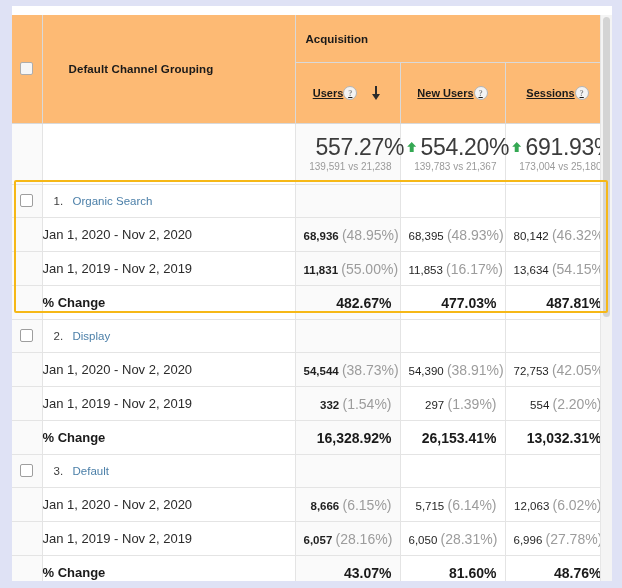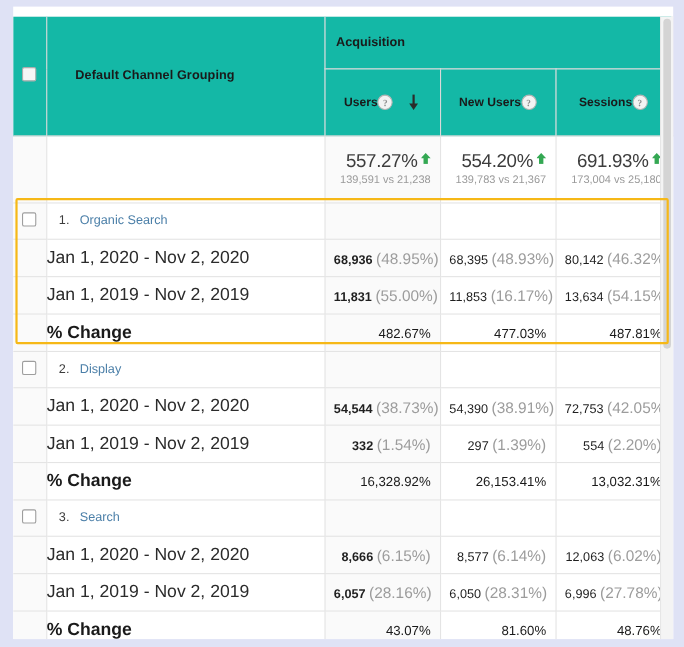--- a/index.html
+++ b/index.html
@@ -57,21 +57,21 @@
   
   col.c-check   { width: 30px; }
   col.c-dim     { width: 253px; }
   col.c-users   { width: 105px; }
   col.c-newu    { width: 105px; }
   col.c-sess    { width: 105px; }
   col.c-pad     { width: 12px; }
 
   
   thead th {
-    background: #14b8a6;
+    background: #fdba74;
     border: 1px solid #d9d9d9;
     border-top: none;
     padding: 0;
     font-weight: bold;
     vertical-align: middle;
   }
   th.h-check {
     border-left: none;
     height: 107px;
   }
@@ -101,20 +101,21 @@
     white-space: nowrap;
   }
   th.h-pad { border-right: none; background: #e9e9e9; }
 
   .metric-inner {
     display: flex;
     align-items: center;
     justify-content: center;
     gap: 0;
     position: relative;
+    text-decoration: underline;
   }
   .metric-label { display: inline-block; }
 
   
   .help {
     display: inline-flex;
     align-items: center;
     justify-content: center;
     width: 12px;
     height: 12px;
@@ -169,26 +170,27 @@
   }
   td.pad-cell { border: none; background: #ffffff; padding: 0; }
 
   td.num { text-align: right; white-space: nowrap; font-size: 11.5px; }
   td.num.users-col { background: #fafafa; }
 
   
   tr.summary td { height: 60px; }
   tr.summary td.dim-cell { background: #ffffff; }
   .sum-pct {
-    font-size: 17px;
+    font-size: 23px;
     color: #3c3c3c;
     font-weight: normal;
     letter-spacing: -0.3px;
     line-height: 1.05;
     white-space: nowrap;
+    margin-left: 12px;
   }
   .up-arrow {
     display: inline-block;
     width: 9px;
     height: 10px;
     margin-left: 3px;
     vertical-align: 3px;
     background: #34a853;
     clip-path: polygon(50% 0%, 100% 48%, 72% 48%, 72% 100%, 28% 100%, 28% 48%, 0% 48%);
   }
@@ -227,30 +229,30 @@
     box-sizing: border-box;
   }
   .grp-link {
     color: #4b7fa8;
     text-decoration: none;
     cursor: pointer;
   }
 
   
   .dim-label {
-    font-size: 16px;
+    font-size: 13px;
     color: #2b2b2b;
     white-space: nowrap;
   }
   .dim-label.change { font-weight: bold; color: #1a1a1a; }
 
   .v-main { color: #1f1f1f; }
   .v-main.b { font-weight: bold; text-align: right; }
   .v-pct  { color: #9c9c9c; font-size: 14px; }
-  .v-change { font-weight: normal; color: #1a1a1a; font-size: 12px; margin-top: 20px; }
+  .v-change { font-weight: bold; color: #1a1a1a; font-size: 14px; margin-top: 20px; }
 
   
   .hl-box {
     position: absolute;
     pointer-events: none;
     border: 2px solid #f6b817;
     border-radius: 2px;
     left: 14px;
     top: 180px;
     width: 594px;
@@ -442,35 +444,35 @@
             <td class="num users-col"><span class="v-change">16,328.92%</span></td>
             <td class="num"><span class="v-change">26,153.41%</span></td>
             <td class="num"><span class="v-change">13,032.31%</span></td>
             <td class="pad-cell"></td>
           </tr>
           <tr class="group-row">
             <td class="c-check-cell"><span class="cbox"></span></td>
             <td style="padding:0">
               <div class="grp-inner">
                 <span class="grp-index">3.</span>
-                <a class="grp-link">Search</a>
+                <a class="grp-link">Default</a>
               </div>
             </td>
             <td class="num users-col"></td>
             <td class="num"></td>
             <td class="num"></td>
             <td class="pad-cell"></td>
           </tr>
           <tr>
             <td class="c-check-cell"></td>
             <td style="padding:0">
               <div class="dim-label">Jan 1, 2020 - Nov 2, 2020</div>
             </td>
             <td class="num users-col"><span class="v-main b">8,666</span> <span class="v-pct">(6.15%)</span></td>
-            <td class="num"><span class="v-main">8,577</span> <span class="v-pct">(6.14%)</span></td>
+            <td class="num"><span class="v-main">5,715</span> <span class="v-pct">(6.14%)</span></td>
             <td class="num"><span class="v-main">12,063</span> <span class="v-pct">(6.02%)</span></td>
             <td class="pad-cell"></td>
           </tr>
           <tr>
             <td class="c-check-cell"></td>
             <td style="padding:0">
               <div class="dim-label">Jan 1, 2019 - Nov 2, 2019</div>
             </td>
             <td class="num users-col"><span class="v-main b">6,057</span> <span class="v-pct">(28.16%)</span></td>
             <td class="num"><span class="v-main">6,050</span> <span class="v-pct">(28.31%)</span></td>

